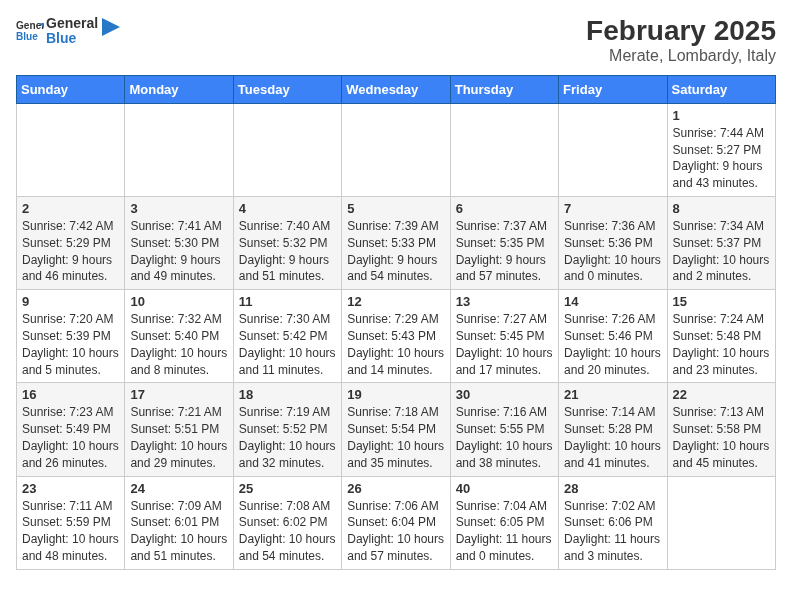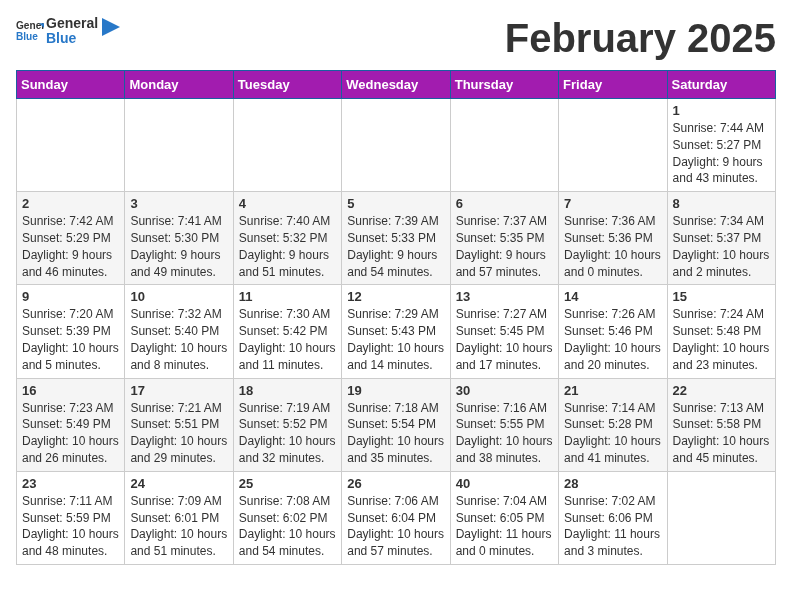--- a/index.html
+++ b/index.html
@@ -25,37 +25,37 @@
       gap: 2px;
     }
     .logo-icon {
       width: 28px;
       height: 28px;
     }
     .title-block {
       text-align: right;
     }
     .title-block h1 {
-      font-size: 40px;
+      font-size: 28px;
       font-weight: bold;
       color: #333;
       line-height: 1.1;
     }
     .title-block h2 {
       font-size: 16px;
       font-weight: normal;
       color: #555;
     }
     .calendar {
       width: 100%;
       border-collapse: collapse;
       border: 1px solid #ccc;
     }
     .calendar th {
-      background-color: #a21caf;
+      background-color: #3b82f6;
       color: #fff;
       font-size: 13px;
       font-weight: bold;
       padding: 6px 4px;
       text-align: left;
       border: 1px solid #1a5fa0;
     }
     .calendar td {
       vertical-align: top;
       padding: 4px 5px;
@@ -101,20 +101,21 @@
       <div style="line-height:1.1;">
         <div style="font-size:14px;font-weight:bold;color:#333;">General</div>
         <div style="font-size:14px;font-weight:bold;color:#2878c8;">Blue</div>
       </div>
       <svg width="18" height="18" viewBox="0 0 18 18" style="margin-left:2px;margin-top:-8px;">
         <polygon points="0,0 18,9 0,18" fill="#2878c8"></polygon>
       </svg>
     </div>
     <div class="title-block">
       <h1>February 2025</h1>
+      <h2>Merate, Lombardy, Italy</h2>
     </div>
   </div>
 
   <table class="calendar">
     <thead>
       <tr>
       <th>Sunday</th>
           <th>Monday</th>
           <th>Tuesday</th>
           <th>Wednesday</th>

